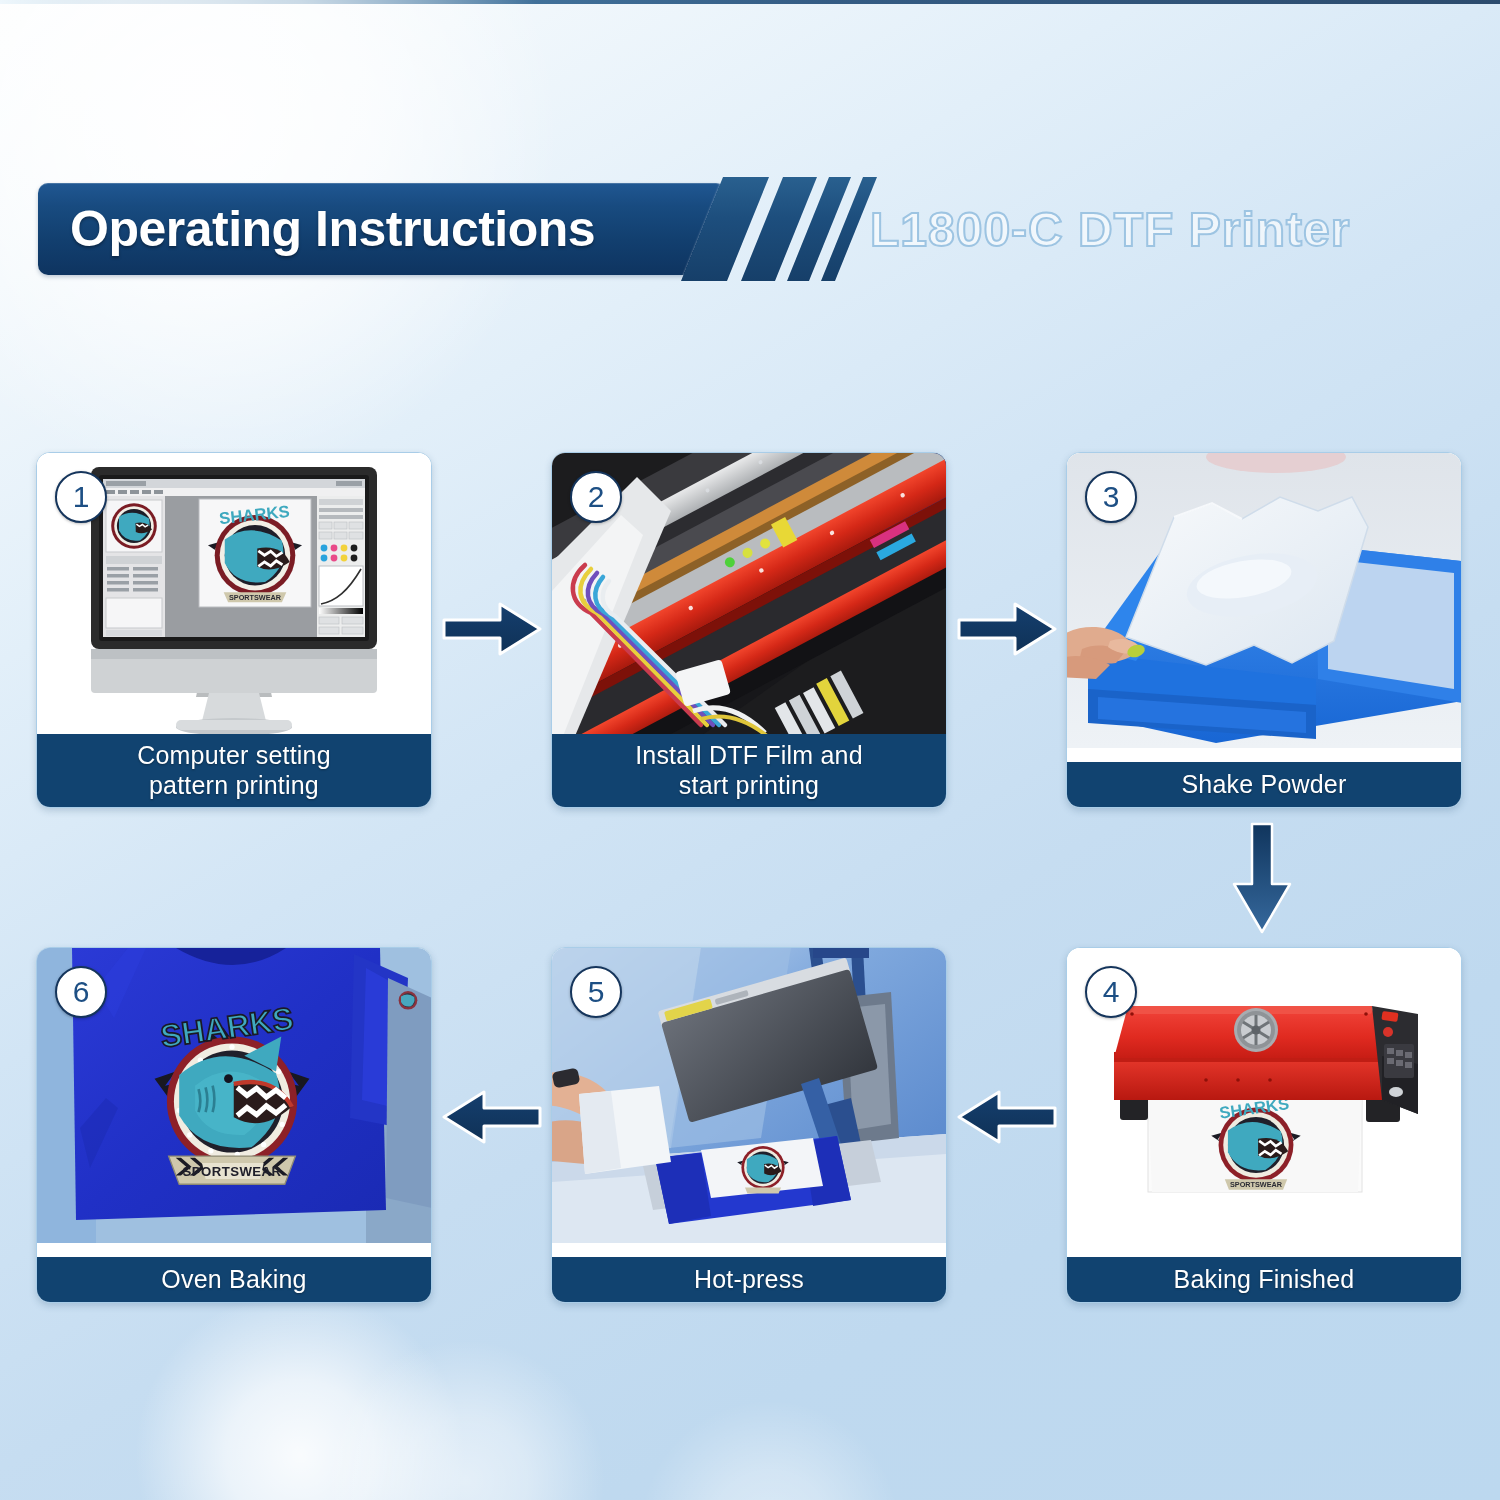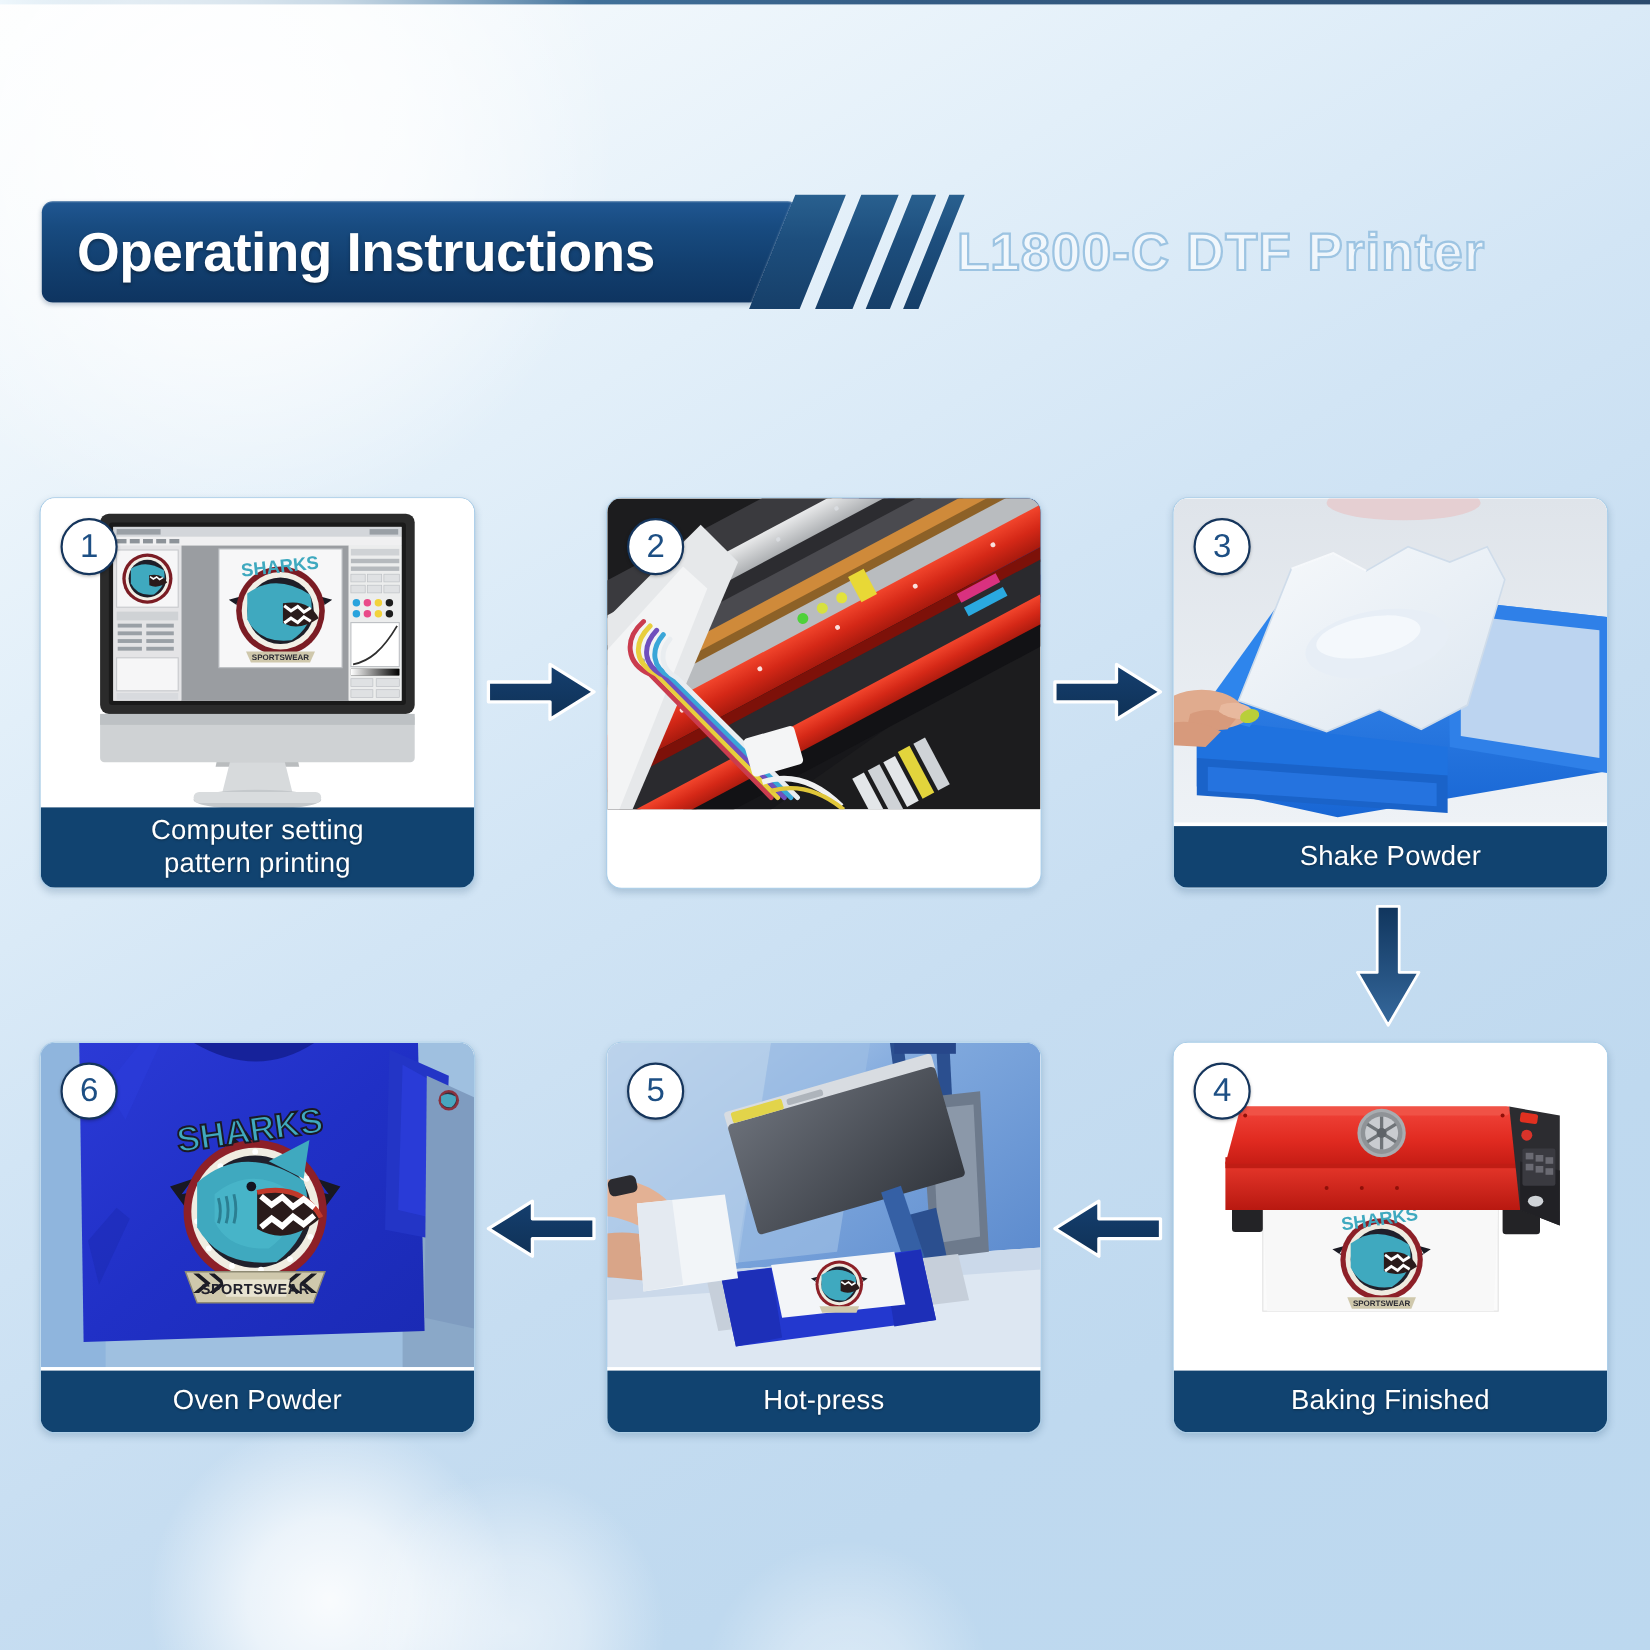--- a/index.html
+++ b/index.html
@@ -85,21 +85,21 @@
     width: 396px; height: 356px;
     border-radius: 14px;
     background: #ffffff;
     border: 1.5px solid #a9cde8;
     box-shadow: 0 3px 7px rgba(40,80,120,.22);
     overflow: hidden;
   }
   .card-photo { position: absolute; left:0; top:0; width: 100%; height: 295px; overflow: hidden; background:#fff; }
   .card-photo svg { display:block; width:100%; height:100%; }
   .card-caption {
-    position: absolute; left: 0; bottom: 0; width: 100%; height: 56px;
+    position: absolute; left: 0; bottom: 0; width: 100%; height: 45px;
     background: #114370;
     color: #fff;
     display: flex; align-items: center; justify-content: center; text-align: center;
     font-size: 25px; line-height: 1.18;
     letter-spacing: .2px;
     text-shadow: 0 1px 2px rgba(0,0,0,.35);
     padding: 0 8px;
   }
   .card.two-line .card-photo { height: 283px; }
   .card.two-line .card-caption { height: 73px; }
@@ -372,20 +372,26 @@
         <rect x="244" y="228" width="12" height="46" fill="#cfd3d7"></rect>
         <rect x="260" y="228" width="12" height="46" fill="#e3e6e9"></rect>
         <rect x="276" y="226" width="12" height="48" fill="#e2d43c"></rect>
         <rect x="292" y="226" width="12" height="48" fill="#cfd3d7"></rect>
       </g>
       <path d="M142 258 C172 248 196 262 214 280" stroke="#f0f1f2" stroke-width="5" fill="none"></path>
       <path d="M150 266 C178 258 200 270 216 283" stroke="#e0c63a" stroke-width="4" fill="none"></path>
     </svg>
   </div>
   <div class="badge">2</div>
+  <div class="card-caption">
+    <span>
+      <span>Install DTF Film and</span><br>
+      <span>start printing</span>
+    </span>
+  </div>
 </div>
 
 <div class="card" id="c3">
   <div class="card-photo">
     <svg viewBox="0 0 396 295" preserveAspectRatio="xMidYMid slice">
       <defs>
         <linearGradient id="wallg" x1="0" y1="0" x2="0" y2="1">
           <stop offset="0" stop-color="#dfe4ea"></stop>
             <stop offset="1" stop-color="#eef2f6"></stop>
         </linearGradient>
@@ -689,21 +695,21 @@
             <path d="M138 152 l-12 10 l12 10 l-6 0 l-12 -10 l12 -10 Z"></path>
           </g>
           <path d="M56 158 L126 158 L122 176 L60 176 Z" fill="#e8e3d0"></path>
           <text x="90" y="173" font-family="Liberation Sans, sans-serif" font-size="15" font-weight="bold" fill="#20202b" text-anchor="middle" letter-spacing="0.5">SPORTSWEAR</text>
         </g>
       </g>
     </svg>
   </div>
   <div class="badge">6</div>
   <div class="card-caption">
-    <span>Oven Powder</span>
+    <span>Oven Baking</span>
   </div>
 </div>
 
 <div class="arrow" id="a1">
   <svg viewBox="0 0 104 74" width="104" height="74">
     <defs>
       <linearGradient id="arrH" x1="0" y1="0" x2="0" y2="1">
         <stop offset="0" stop-color="#153f6f"></stop>
           <stop offset="1" stop-color="#0f3156"></stop>
       </linearGradient>

